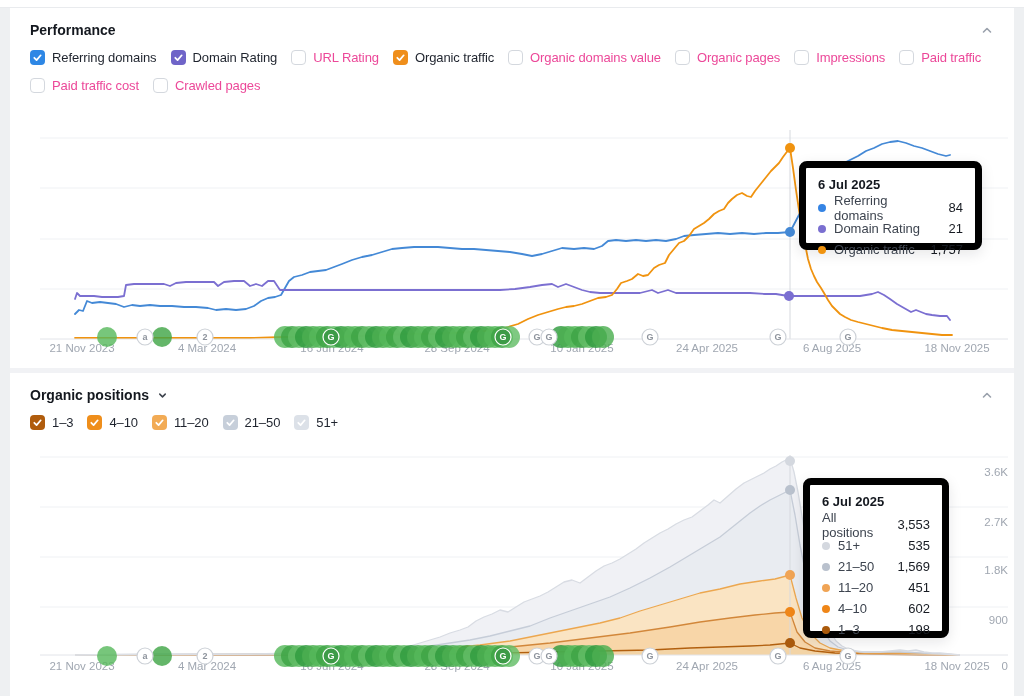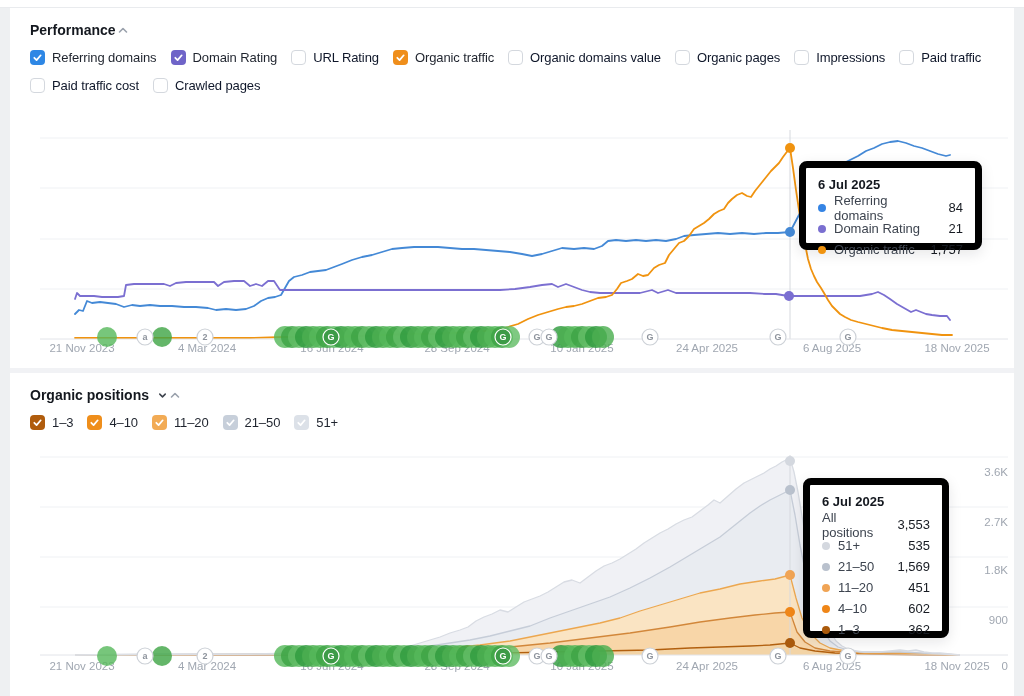--- a/index.html
+++ b/index.html
@@ -5,29 +5,29 @@
   html,body{margin:0;padding:0;background:#ffffff;}
   body{font-family:"Liberation Sans","DejaVu Sans",sans-serif;-webkit-font-smoothing:antialiased;}
   .page{position:relative;width:1024px;height:696px;background:#ffffff;overflow:hidden;}
   .top-line{position:absolute;left:0;top:7px;width:1024px;height:1px;background:#e9ebee;}
   .left-strip{position:absolute;left:0;top:8px;width:10px;height:688px;background:#eef0f2;}
   .right-strip{position:absolute;left:1014px;top:8px;width:10px;height:688px;background:#eef0f2;}
   .panel{position:absolute;left:10px;width:1004px;background:#fff;}
   .panel-performance{top:8px;height:360px;}
   .panel-gap{position:absolute;left:10px;top:368px;width:1004px;height:5px;background:#f1f2f5;}
   .panel-positions{top:373px;height:277px;}
-  .panel-header{display:flex;align-items:center;justify-content:flex-start;padding:14px 20px 0 20px;}
+  .panel-header{display:flex;align-items:center;justify-content:space-between;padding:14px 20px 0 20px;}
   .panel-title{font-size:14px;font-weight:700;color:#14181f;display:flex;align-items:center;gap:6px;}
   .chev{display:inline-flex;color:#9aa1ac;cursor:pointer;}
   .caret{display:inline-flex;color:#3c424c;margin-left:2px;cursor:pointer;}
   .filters{display:flex;flex-wrap:wrap;gap:13px 14px;padding:12px 20px 0 20px;}
   .cb{display:flex;align-items:center;gap:7px;cursor:pointer;white-space:nowrap;}
   .cb .box{width:15px;height:15px;border-radius:4px;border:1px solid #d4d8de;background:#fff;display:flex;align-items:center;justify-content:center;box-sizing:border-box;}
   .cb.on .box{border:none;}
-  .cb .lbl{font-size:13px;color:#0f172a;letter-spacing:-0.1px;}
+  .cb .lbl{font-size:13px;color:#ec4899;letter-spacing:-0.1px;}
   .cb.on .lbl{color:#1f242e;}
   .cb.dark-label .lbl{color:#1f242e;}
   svg.overlay{position:absolute;left:0;top:0;pointer-events:none;z-index:5;}
   svg.overlay text{font-family:"Liberation Sans","DejaVu Sans",sans-serif;}
   .chart-hit{position:absolute;z-index:4;}
   .tooltip{position:absolute;z-index:6;background:#fff;border:7px solid #000000;border-radius:8px;box-shadow:0 4px 14px rgba(20,24,31,.10);padding:9px 12px;box-sizing:border-box;}
   .tt-title{font-size:13px;font-weight:700;color:#14181f;margin-bottom:5px;}
   .tt-row{display:flex;align-items:center;height:21px;font-size:13px;}
   .tt-dot{width:8px;height:8px;border-radius:50%;margin-right:8px;flex:0 0 auto;}
   .tt-label{color:#3d444f;flex:1 1 auto;padding-right:10px;}
@@ -398,17 +398,17 @@
           <span class="tt-value">451</span>
         </div>
         <div class="tt-row">
           <span class="tt-dot" style="background:#ef8618"></span>
           <span class="tt-label">4–10</span>
           <span class="tt-value">602</span>
         </div>
         <div class="tt-row">
           <span class="tt-dot" style="background:#aa5a0c"></span>
           <span class="tt-label">1–3</span>
-          <span class="tt-value">362</span>
+          <span class="tt-value">198</span>
         </div>
       </div>
   </div>
 </div>
 
 </body></html>

